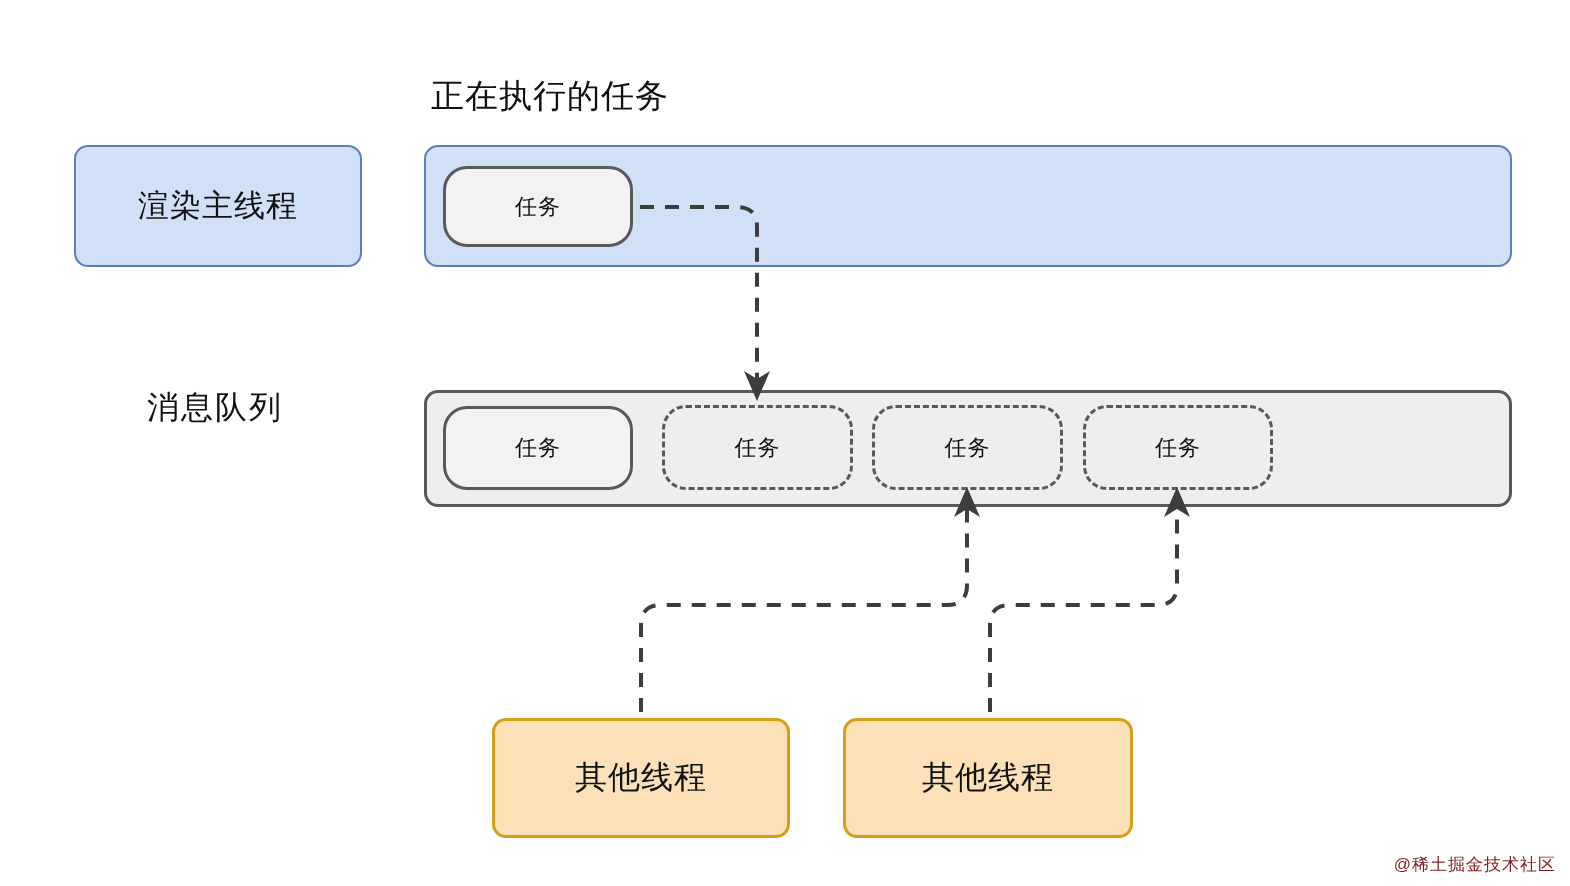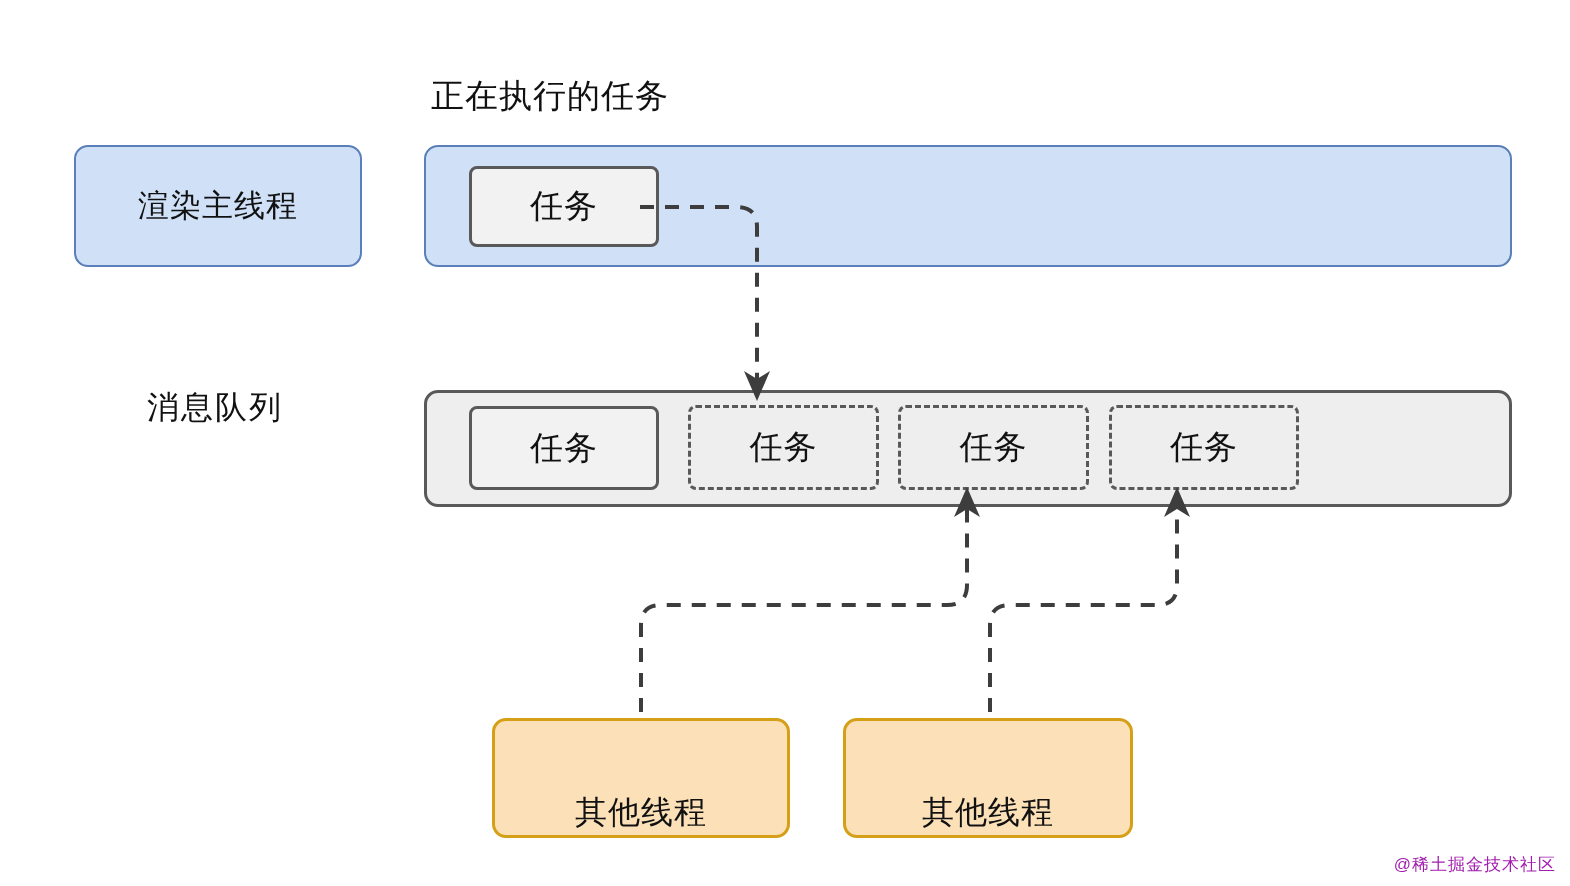--- a/index.html
+++ b/index.html
@@ -50,25 +50,24 @@
     font-size: 33px;
     color: #111111;
     letter-spacing: 1px;
     white-space: nowrap;
   }
 
   
   .task {
     display: flex; align-items: center; justify-content: center;
     background: #f2f2f2;
-    border-radius: 8px;
-    font-size: 33px;
-    color: #111111;
-    letter-spacing: 1px;
-    margin-left: 26px;
+    border-radius: 24px;
+    font-size: 22px;
+    color: #111111;
+    letter-spacing: 1px;
   }
   .task.solid {
     border: 3px solid #595959;
   }
   .task.dashed {
     border: 3px dashed #595959;
     background: transparent;
   }
 
   
@@ -109,21 +108,21 @@
   .q0 { left: 443px; top: 406px; width: 190px; height: 84px; }
   .q1 { left: 662px; top: 405px; width: 191px; height: 85px; }
   .q2 { left: 872px; top: 405px; width: 191px; height: 85px; }
   .q3 { left: 1083px; top: 405px; width: 190px; height: 85px; }
 
   
   .other-thread {
     background: #fbe0b8;
     border: 3px solid #d5a017;
     border-radius: 14px;
-    display: flex; align-items: flex-end; justify-content: center;
+    display: flex; align-items: center; justify-content: center;
     font-size: 32px;
     color: #111111;
     letter-spacing: 1px;
   }
   .ot0 { left: 492px; top: 718px; width: 298px; height: 120px; }
   .ot1 { left: 843px; top: 718px; width: 290px; height: 120px; }
 
   
   #arrows {
     position: absolute; left: 0; top: 0;
@@ -136,21 +135,21 @@
     stroke-width: 4;
     stroke-dasharray: 14 11;
     stroke-linecap: butt;
   }
   .arrowhead { fill: #3d3d3d; }
 
   
   .watermark {
     right: 14px; bottom: 10px;
     font-size: 17px;
-    color: #a21caf;
+    color: #7f1d1d;
     letter-spacing: 1px;
     white-space: nowrap;
   }
 </style>
 </head>
 <body>
 
 <div id="stage">
 
   <div class="abs exec-title">正在执行的任务</div>

